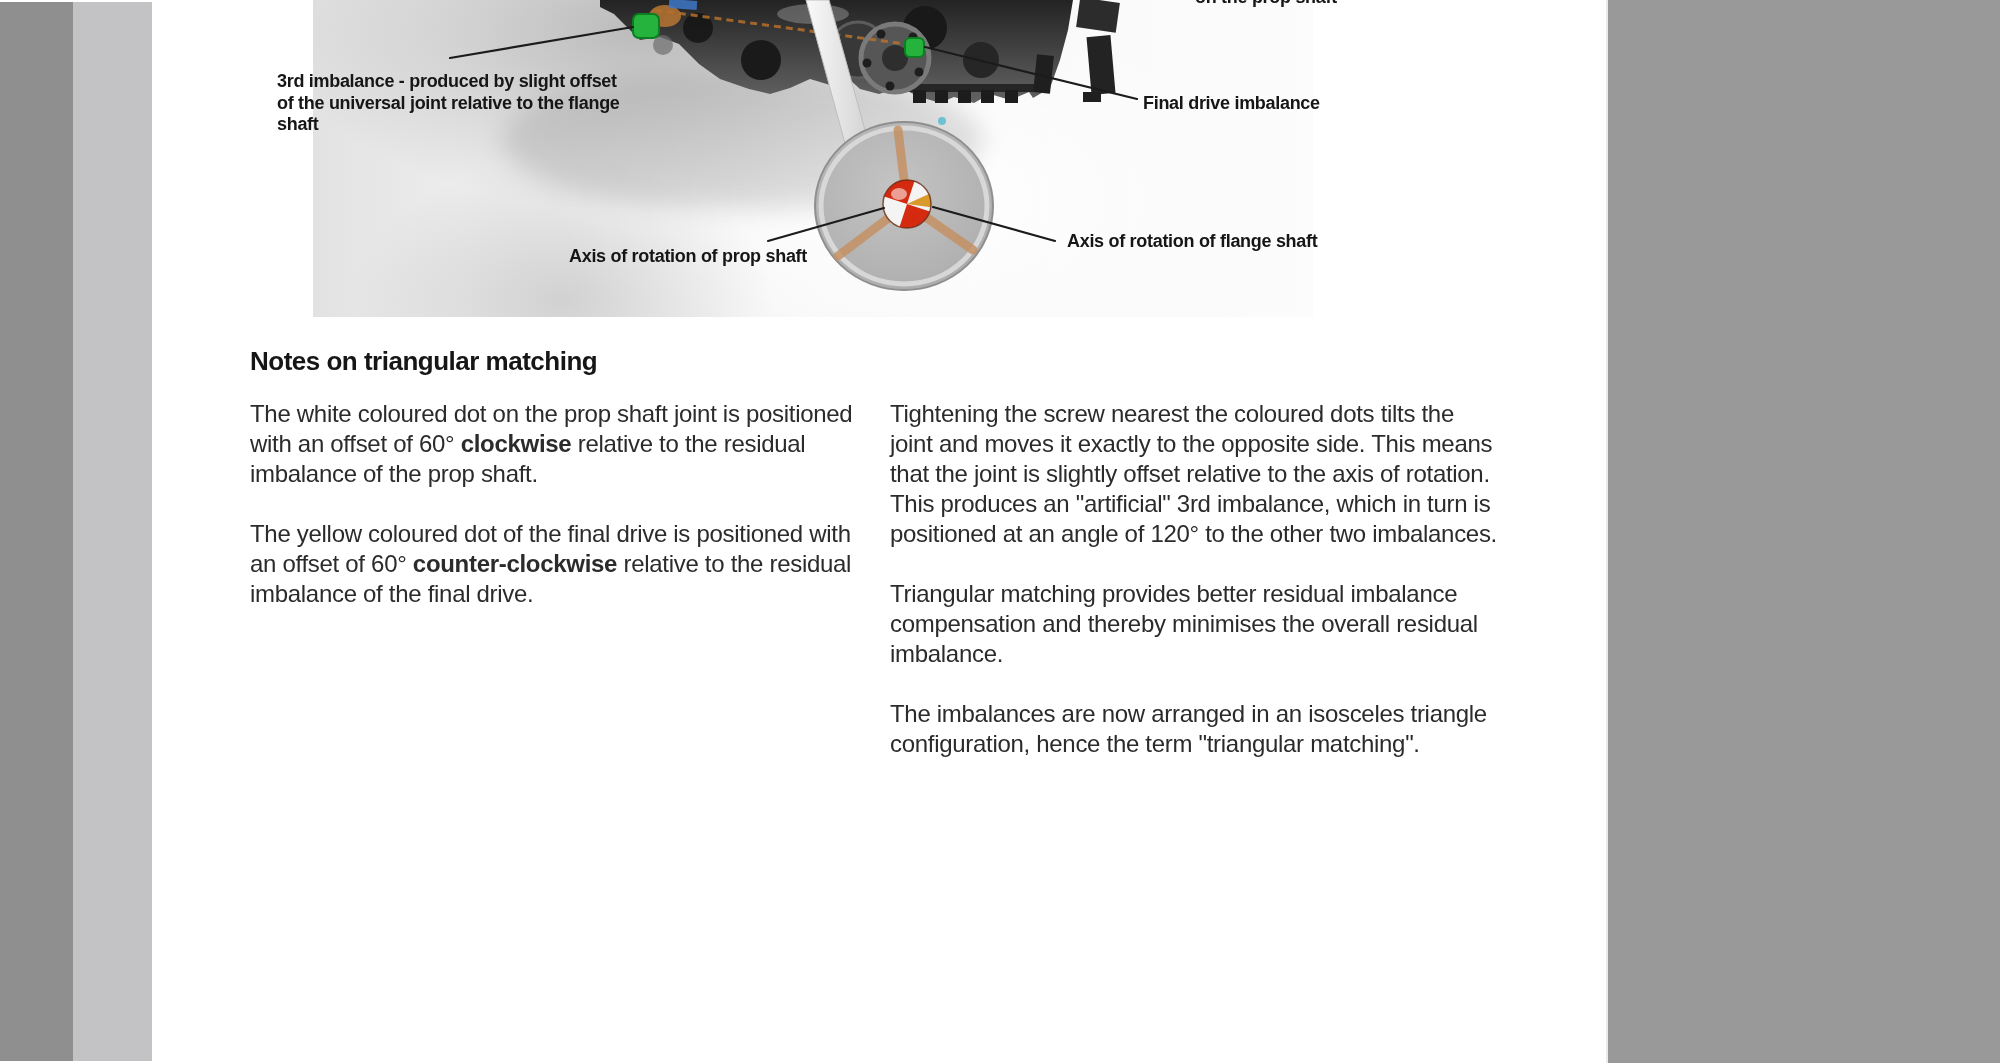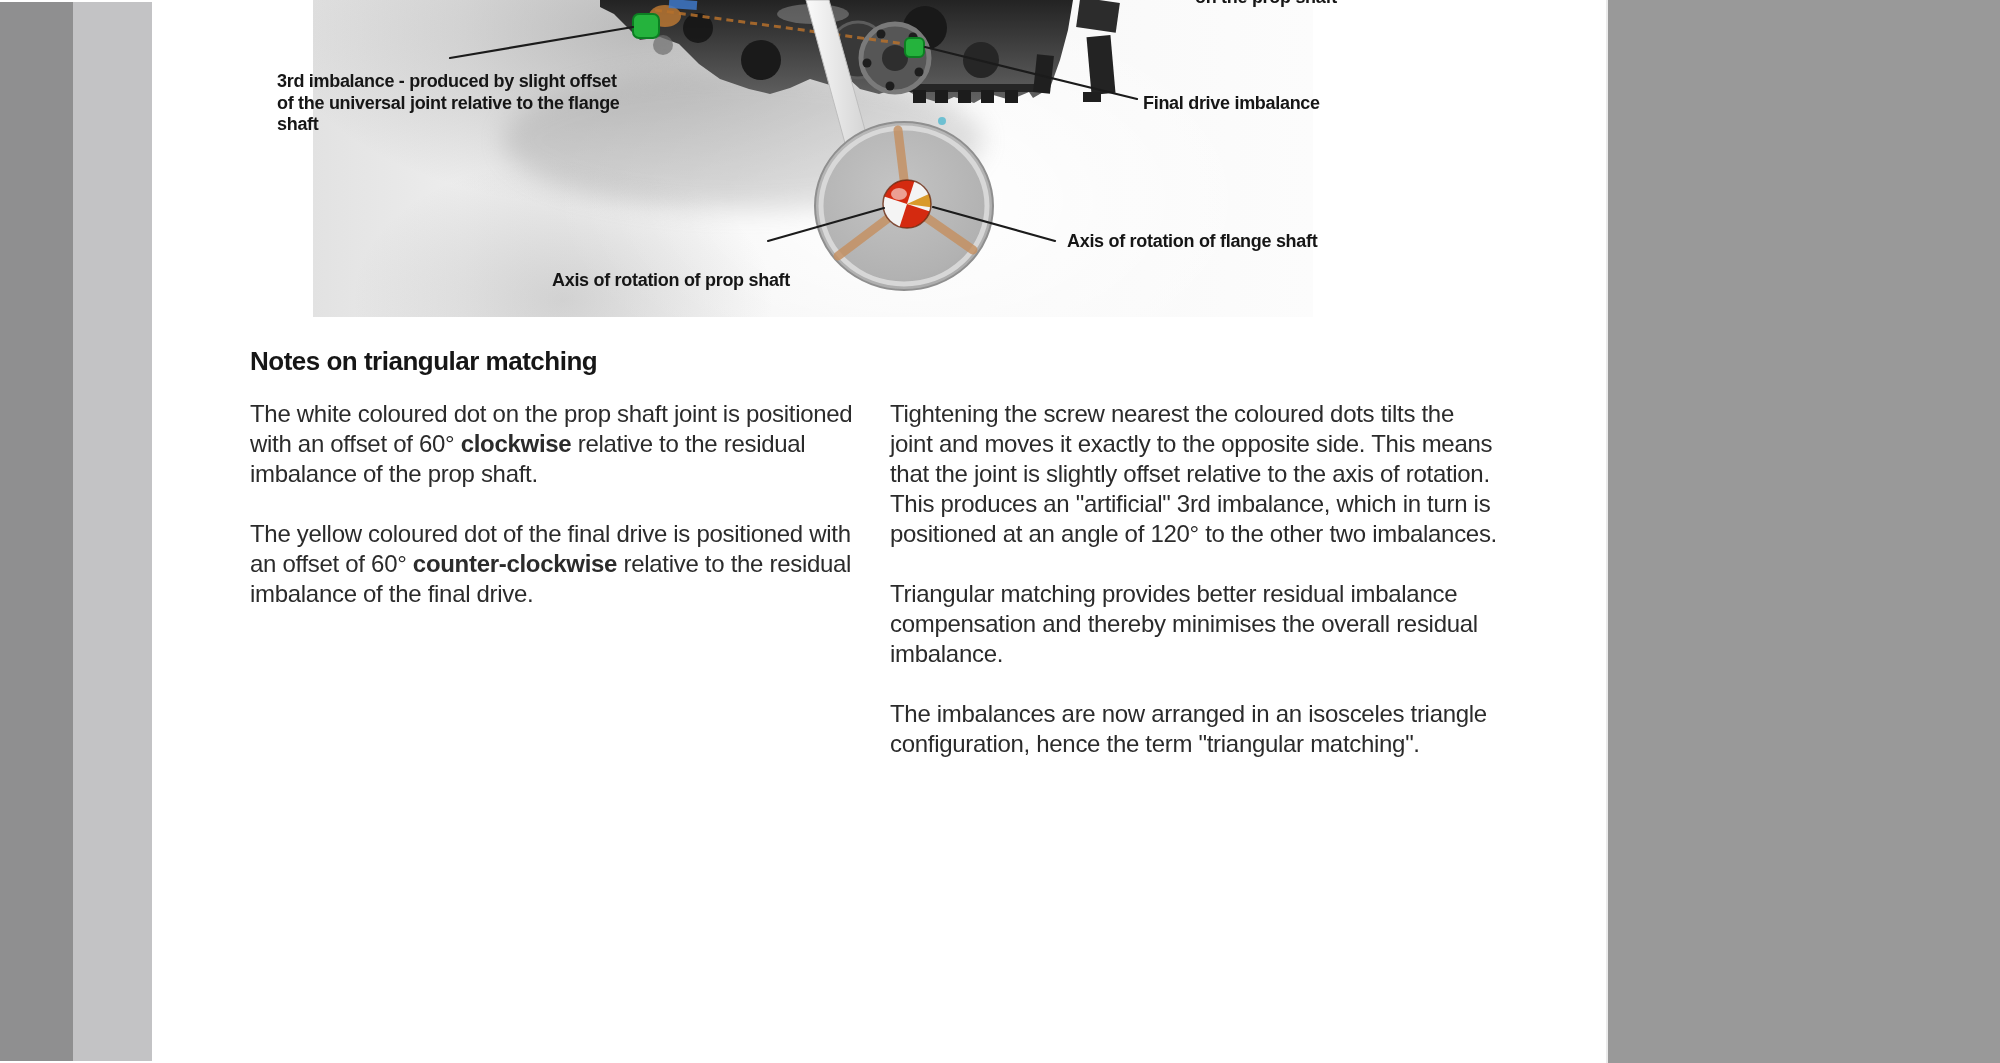--- a/index.html
+++ b/index.html
@@ -31,21 +31,21 @@
 
   .callouts { position:absolute; left:0; top:0; width:1454px; height:1063px; pointer-events:none; }
 
   .figlabel {
     position:absolute; font-weight:bold; font-size:18px; line-height:21.5px;
     letter-spacing:-0.3px; color:#161616; white-space:nowrap;
   }
   .figlabel span { display:block; }
   .lbl-3rd    { left:125px;  top:71px;  }
   .lbl-final  { left:991px;  top:93px;  }
-  .lbl-prop   { left:400px;  top:246px;margin-top:24px; }
+  .lbl-prop   { left:417px;  top:246px; }
   .lbl-flange { left:915px;  top:231px; }
   .lbl-clip   { left:1043px; top:-13px; }
 
   .heading {
     position:absolute; left:98px; top:346px;
     font-size:26px; font-weight:bold; letter-spacing:-0.5px; color:#161616;
   }
   .col {
     position:absolute; top:399px; width:612px;
     font-size:24px; line-height:30px; letter-spacing:-0.3px; color:#2b2b2b;

